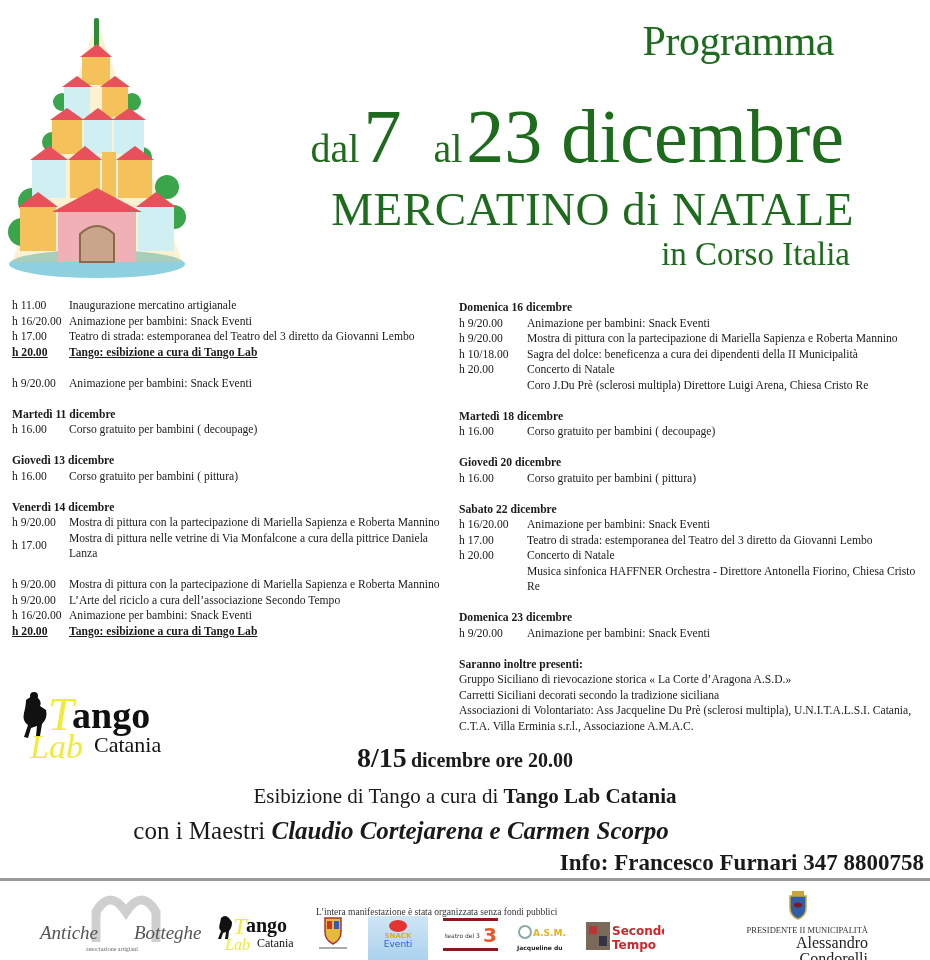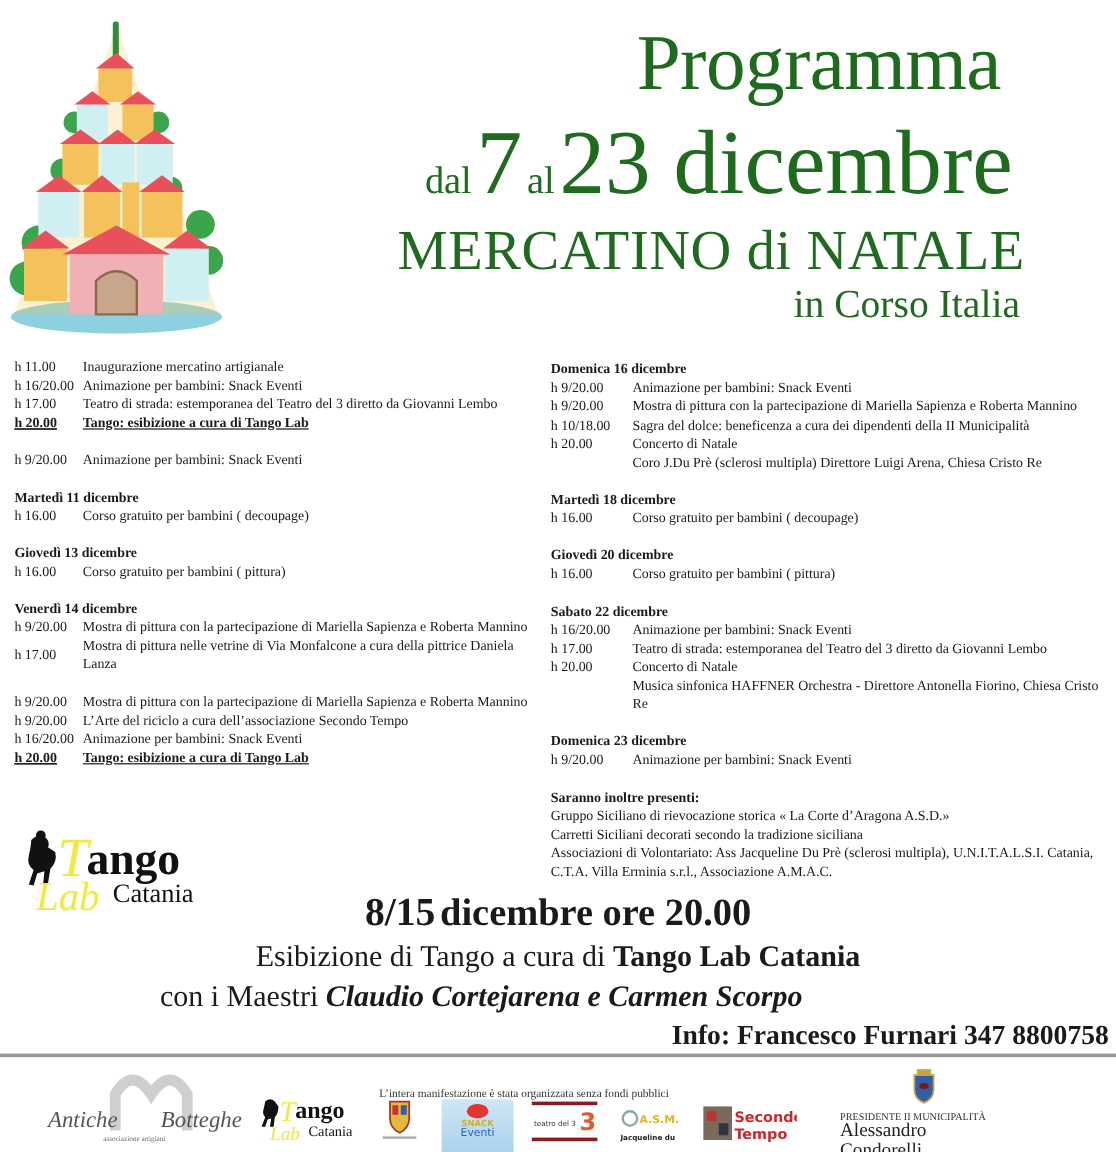--- a/index.html
+++ b/index.html
@@ -2,23 +2,23 @@
 <html><head>
 <meta charset="utf-8">
 <style>
   * { box-sizing: border-box; margin: 0; padding: 0; }
   html, body { width: 930px; height: 960px; background: #ffffff; overflow: hidden; }
   body { position: relative; font-family: "Liberation Serif", "DejaVu Serif", serif; color: #1a1a1a; }
 
   
   .hero-illustration { position: absolute; left: 2px; top: 12px; width: 190px; height: 272px; }
   .title-block { position: absolute; left: 180px; top: 20px; width: 680px; color: #1e6b1e; }
-  .title-programma { position: absolute; right: 26px; top: 0; font-size: 66px; line-height: 1; letter-spacing: -0.5px; }
+  .title-programma { position: absolute; right: 26px; top: 0; font-size: 42px; line-height: 1; letter-spacing: -0.5px; }
   .title-dates { position: absolute; right: 16px; top: 78px; white-space: nowrap; line-height: 1; }
-  .title-dates .sm { font-size: 32px; }
+  .title-dates .sm { font-size: 40px; margin-left: 28px; }
   .title-dates .lg { font-size: 76px; }
   .title-mercatino { position: absolute; right: 6px; top: 166px; font-size: 47px; line-height: 1; white-space: nowrap; letter-spacing: 0.5px; }
   .title-corso { position: absolute; right: 10px; top: 218px; font-size: 33px; line-height: 1; white-space: nowrap; }
 
   
   .col { position: absolute; font-size: 11.6px; line-height: 15.5px; }
   .col-left { left: 12px; top: 298px; width: 440px; }
   .col-right { left: 459px; top: 300px; width: 470px; }
   .day { margin-bottom: 15.5px; }
   .day-title { font-weight: bold; }
@@ -28,39 +28,39 @@
   .ev.hl { font-weight: bold; text-decoration: underline; }
   .ev.hl .t { text-decoration: underline; }
   .cont { padding-left: 68px; }
   .extras-title { font-weight: bold; }
 
   
   .tango-logo { position: absolute; left: 10px; top: 686px; width: 180px; height: 80px; }
 
   
   .tango-when { position: absolute; left: 0; top: 742px; width: 930px; text-align: center; font-weight: bold; font-family: "Liberation Serif", serif; }
-  .tango-when .big { font-size: 33px; }
-  .tango-when .rest { font-size: 32px; }
-  .tango-line1 { position: absolute; left: 0; top: 784px; width: 930px; text-align: center; font-size: 25px; }
+  .tango-when .big { font-size: 28px; }
+  .tango-when .rest { font-size: 20px; }
+  .tango-line1 { position: absolute; left: 0; top: 784px; width: 930px; text-align: center; font-size: 21px; }
   .tango-line2 { position: absolute; left: 0; top: 817px; width: 802px; text-align: center; font-size: 25px; }
   .info { position: absolute; right: 6px; top: 850px; font-size: 23px; font-weight: bold; }
 
   .divider { position: absolute; left: 0; top: 878px; width: 930px; height: 3px; background: #9a9a9a; }
 
   
   .footer-note { position: absolute; left: 316px; top: 896px; font-size: 9.5px; color: #333; margin-top: 11px; }
   .logo { position: absolute; }
   .lg-antiche { left: 38px; top: 882px; width: 175px; height: 72px; }
   .lg-tango2 { left: 215px; top: 910px; width: 90px; height: 42px; }
   .lg-crest { left: 315px; top: 912px; width: 36px; height: 40px; }
   .lg-snack { left: 368px; top: 916px; width: 60px; height: 47px; background: linear-gradient(#cfe6f5,#a9d1ee); border-radius: 2px; }
   .lg-teatro { left: 443px; top: 914px; width: 55px; height: 40px; }
   .lg-asm { left: 515px; top: 918px; width: 50px; height: 36px; }
   .lg-secondo { left: 586px; top: 918px; width: 78px; height: 36px; }
-  .lg-muni { left: 700px; top: 888px; width: 140px; height: 70px; text-align: left; }
+  .lg-muni { left: 728px; top: 888px; width: 140px; height: 70px; text-align: right; }
   .muni-title { font-size: 8.5px; color: #333; margin-top: 1px; }
   .muni-name { font-size: 16px; color: #222; line-height: 1; }
   .small-txt { font-family: "DejaVu Sans", sans-serif; font-weight: bold; }
 </style>
 </head>
 <body>
 
 <div class="hero-illustration">
   <svg width="190" height="272" viewBox="0 0 190 272">
     <ellipse cx="95" cy="252" rx="88" ry="14" fill="#8fd0e0"></ellipse>

